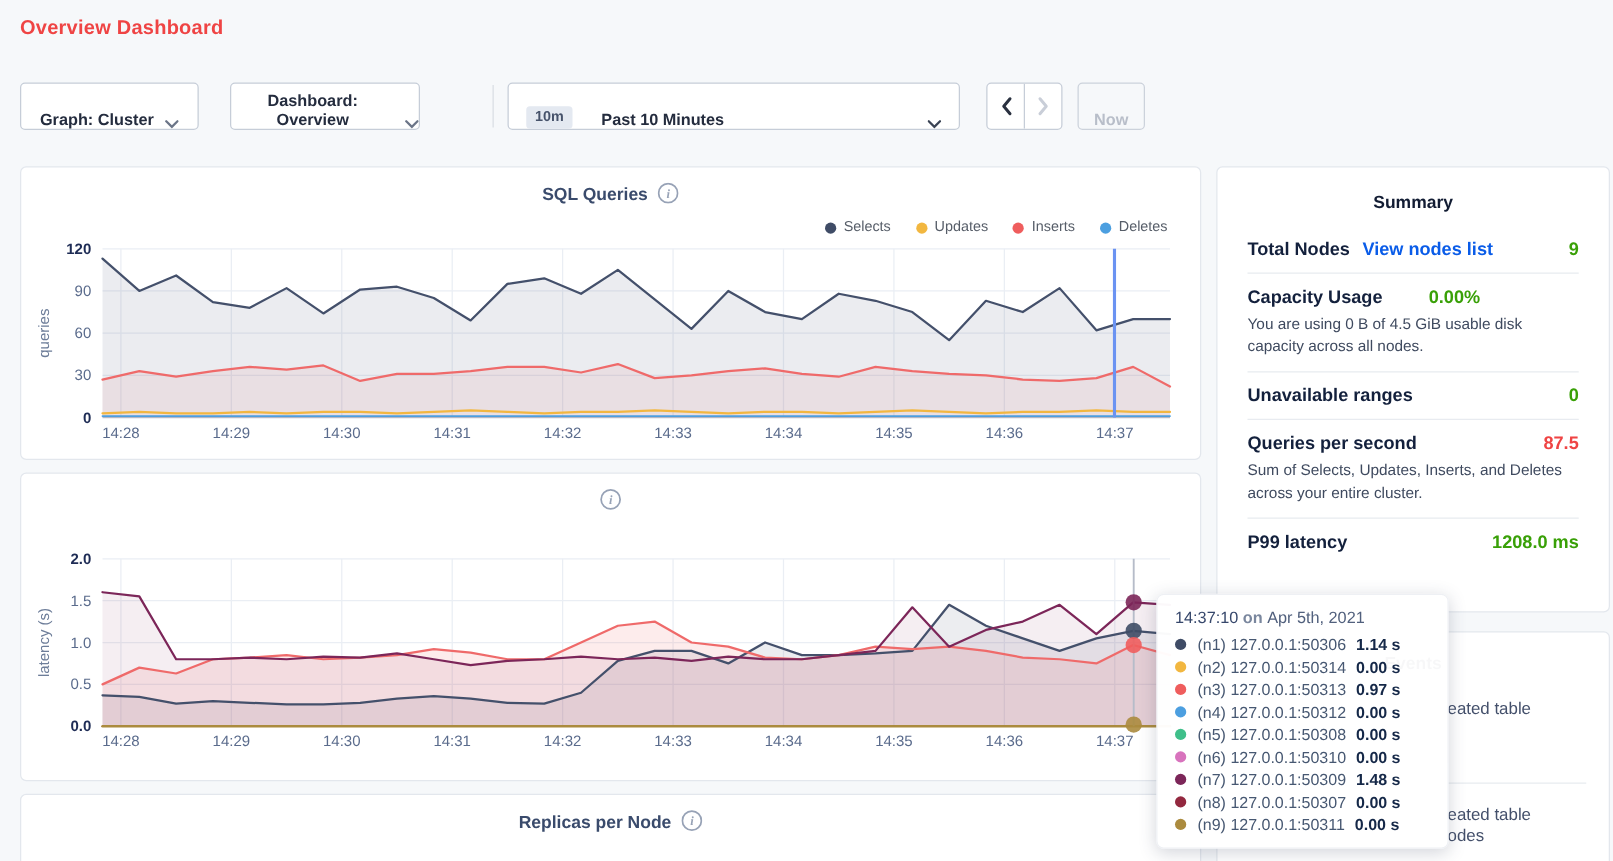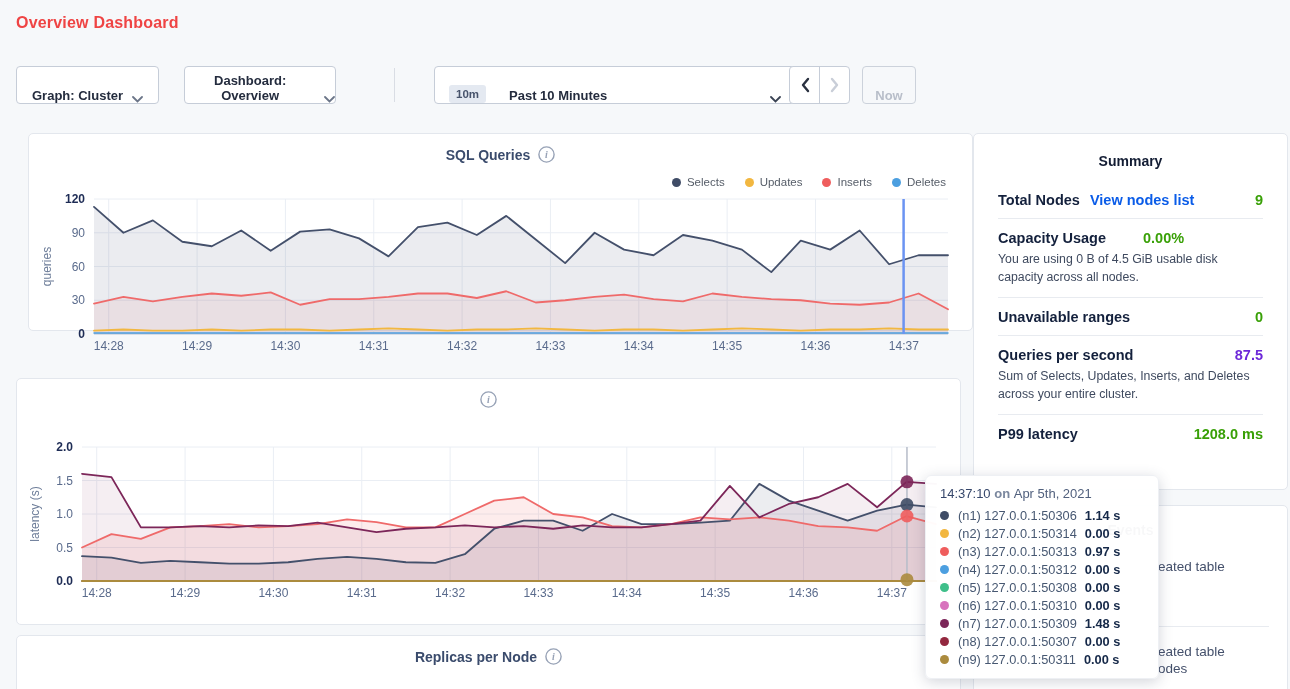--- a/index.html
+++ b/index.html
@@ -19,40 +19,40 @@
   
   .tb-btn {
     position:absolute; top:66px; height:38px;
     background:#fff; border:1px solid #c6cdd8; border-radius:4px;
     display:flex; align-items:flex-end; justify-content:center; gap:9px;
     font-size:13px; font-weight:700; color:#242c3e; cursor:pointer;
   }
   #dd-graph { left:16px; width:143px; }
   #dd-dash  { left:184px; width:152px; }
   .vdiv { position:absolute; left:394px; top:68px; width:1px; height:34px; background:#d9dde4; }
-  #time-sel { left:434px; width:362px; justify-content:flex-start; padding:0 14px; }
+  #time-sel { left:406px; width:362px; justify-content:flex-start; padding:0 14px; }
   .time-badge {
     background:#e4e9f1; color:#47536b; font-size:11.5px; font-weight:700;
     border-radius:3px; padding:3px 7px; margin-right:14px;
   }
   #time-sel .chev { margin-left:auto; }
   .pn-group {
     position:absolute; left:789px; top:66px; width:61px; height:38px;
     background:#fff; border:1px solid #c6cdd8; border-radius:4px;
     display:flex; overflow:hidden;
   }
   .pn-group button {
     flex:1; background:transparent; border:none; display:flex; align-items:center; justify-content:center; cursor:pointer;
   }
   .pn-group .sep { width:1px; background:#c6cdd8; }
   #now-btn { left:862px; width:54px; color:#b8bec9; background:transparent; border-color:#ccd2db; }
 
   
   .card { position:absolute; background:#fff; border:1px solid #e3e7ed; border-radius:5px; }
-  #card-sql { left:28px; top:133px; width:945px; height:198px; }
+  #card-sql { left:16px; top:133px; width:945px; height:235px; }
   #card-lat { left:16px; top:378px; width:945px; height:247px; }
   #card-rep { left:16px; top:635px; width:945px; height:90px; }
   #card-summary { left:973px; top:133px; width:315px; height:357px; }
   #card-events  { left:973px; top:505px; width:315px; height:210px; }
 
   .chart-title-row {
     position:absolute; left:0; right:0; top:12px;
     display:flex; align-items:center; justify-content:center; gap:8px;
     font-size:14px; font-weight:700; color:#3a4b6c;
   }
@@ -325,21 +325,21 @@
         </div>
         <div class="srow">
           <div class="srow-top">
             <span class="srow-label">Unavailable ranges</span>
             <span class="srow-value" style="color: rgb(57, 160, 7);">0</span>
           </div>
         </div>
         <div class="srow">
           <div class="srow-top">
             <span class="srow-label">Queries per second</span>
-            <span class="srow-value" style="color: #6d28d9;">87.5</span>
+            <span class="srow-value" style="color: #ef4444;">87.5</span>
           </div>
           <div class="srow-sub">Sum of Selects, Updates, Inserts, and Deletes across your entire cluster.</div>
         </div>
         <div class="srow">
           <div class="srow-top">
             <span class="srow-label">P99 latency</span>
             <span class="srow-value" style="color: rgb(57, 160, 7);">1208.0 ms</span>
           </div>
         </div>
       </div>

